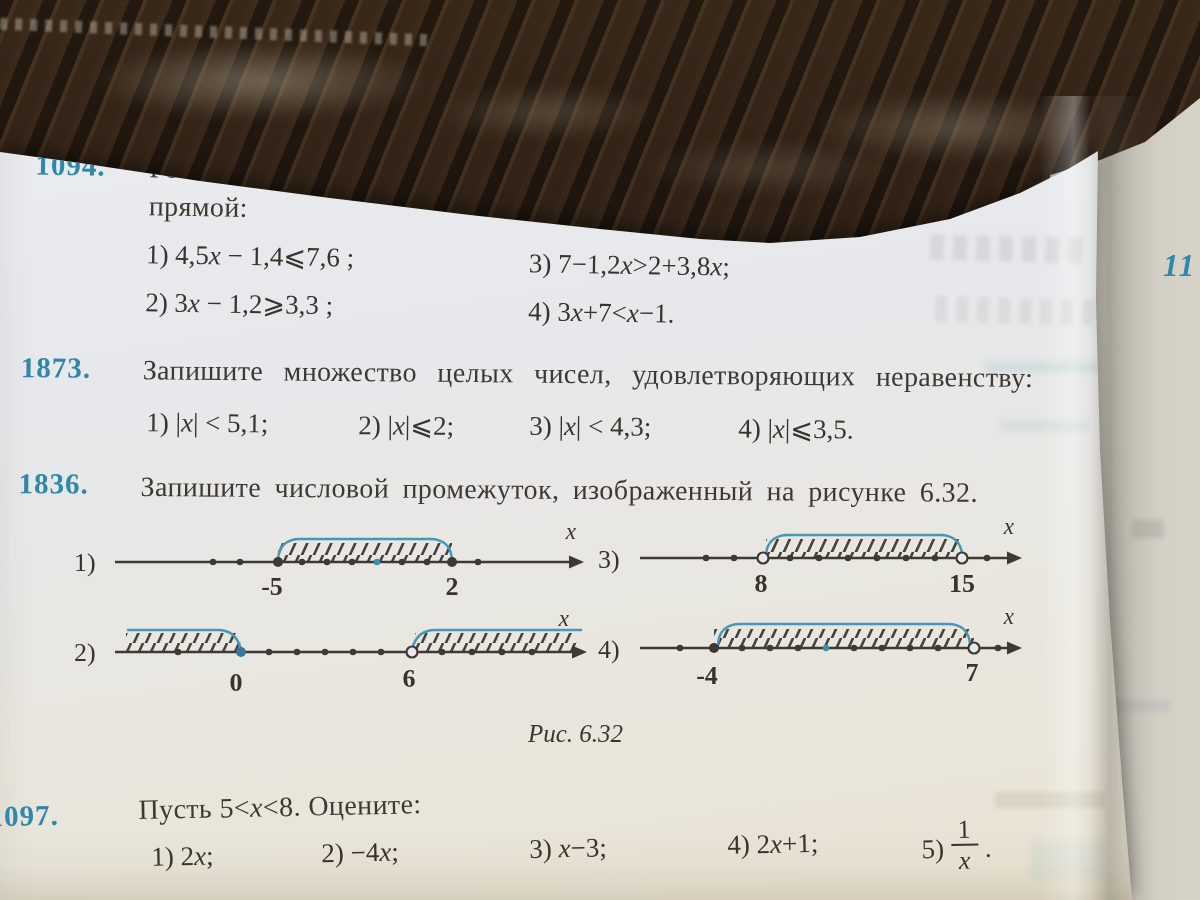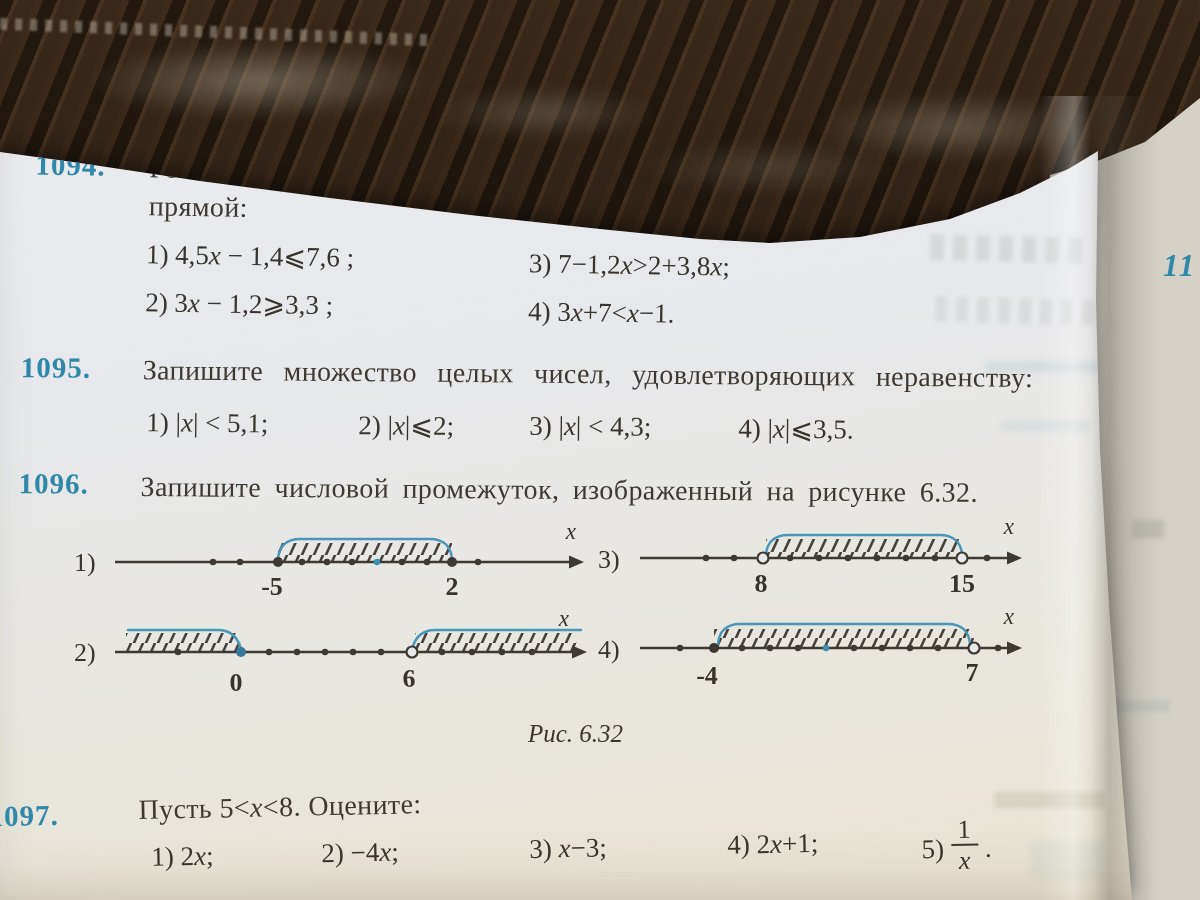--- a/index.html
+++ b/index.html
@@ -80,30 +80,30 @@
       <div class="pnum" style="left:38px;top:148px;">1094.</div>
       <div class="stmt" style="left:152px;top:150px;word-spacing:11px;">Решите неравенство и изобразите его решение на координатной</div>
       <div class="stmt" style="left:152px;top:188px;">прямой:</div>
       <div class="item" style="left:150px;top:236px;">1)  4,5<i>x</i> − 1,4⩽7,6 ;</div>
       <div class="item" style="left:150px;top:284px;">2)  3<i>x</i> − 1,2⩾3,3 ;</div>
       <div class="item" style="left:533px;top:240px;">3)  7−1,2<i>x</i>&gt;2+3,8<i>x</i>;</div>
       <div class="item" style="left:533px;top:288px;">4)  3<i>x</i>+7&lt;<i>x</i>−1.</div>
     </section>
 
     <section class="blk" style="top:0;height:120px;transform:rotate(.5deg);">
-      <div class="pnum" style="left:24px;top:351px;">1095.</div>
+      <div class="pnum" style="left:24px;top:351px;">1873.</div>
       <div class="stmt" style="left:146px;top:353px;word-spacing:13px;">Запишите множество целых чисел, удовлетворяющих неравенству:</div>
       <div class="item" style="left:150px;top:406px;">1)  |<i>x</i>| &lt; 5,1;</div>
       <div class="item" style="left:362px;top:406px;">2)  |<i>x</i>|⩽2;</div>
       <div class="item" style="left:533px;top:406px;">3)  |<i>x</i>| &lt; 4,3;</div>
       <div class="item" style="left:742px;top:406px;">4)  |<i>x</i>|⩽3,5.</div>
     </section>
 
     <section class="blk" style="top:0;height:80px;transform:rotate(.4deg);">
-      <div class="pnum" style="left:22px;top:467px;">1096.</div>
+      <div class="pnum" style="left:22px;top:467px;">1836.</div>
       <div class="stmt" style="left:144px;top:470px;word-spacing:6px;">Запишите числовой промежуток, изображенный на рисунке 6.32.</div>
     </section>
 
     <svg style="left:60px;top:515px;" width="550" height="92" viewBox="0 0 550 92">
       <defs>
         <pattern id="h1" patternUnits="userSpaceOnUse" width="12" height="20">
           <line x1="1" y1="22" x2="12" y2="-2" stroke="#46413b" stroke-width="2.6"></line>
         </pattern>
       </defs>
       <text class="dlabel" x="14" y="56">1)</text>

